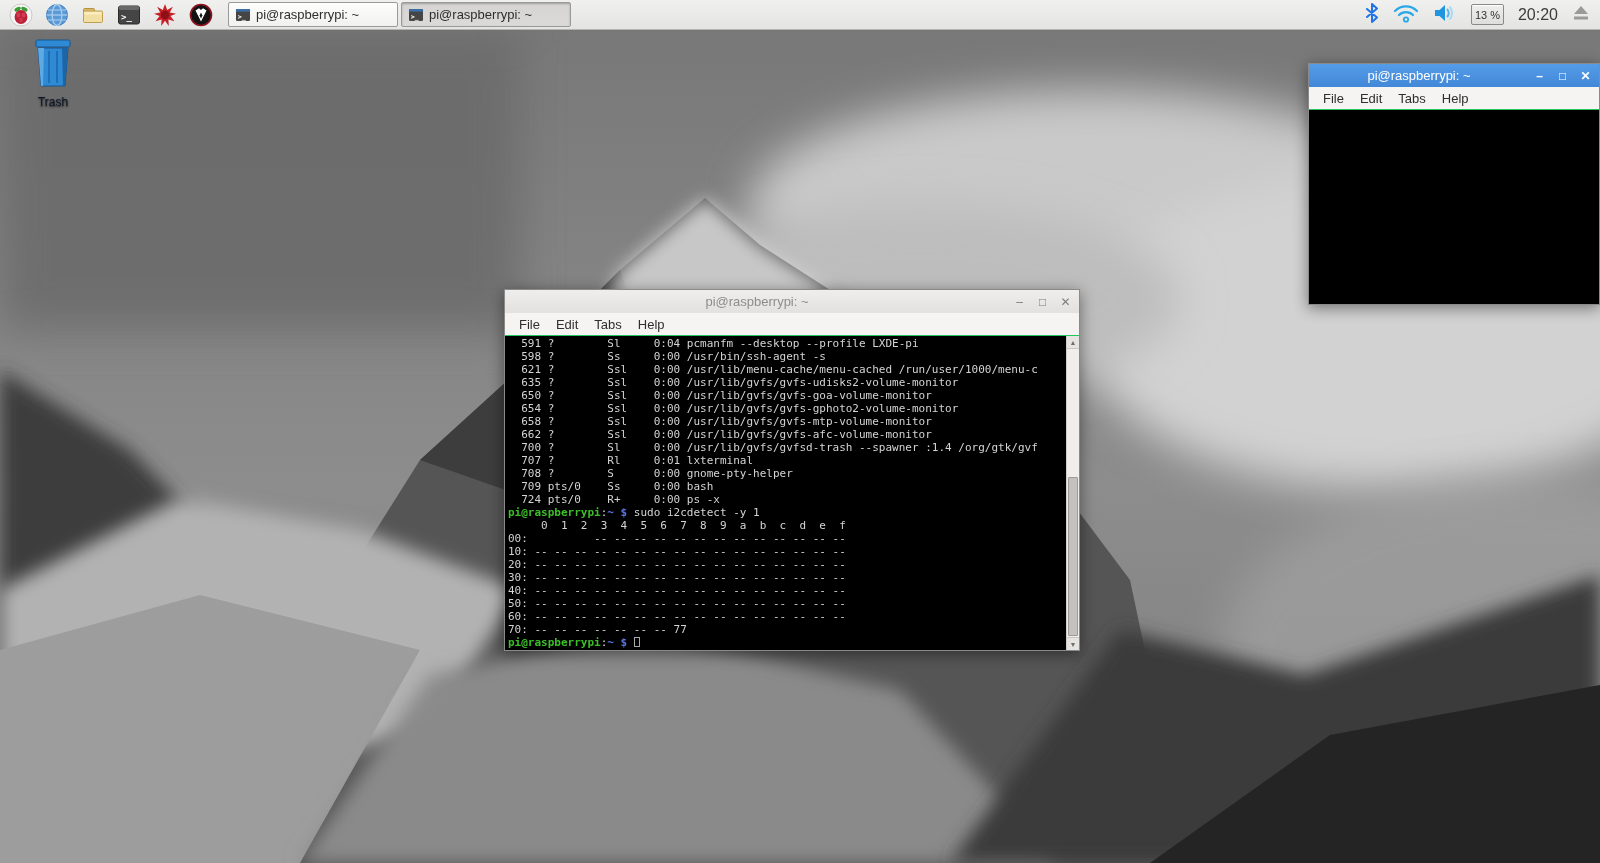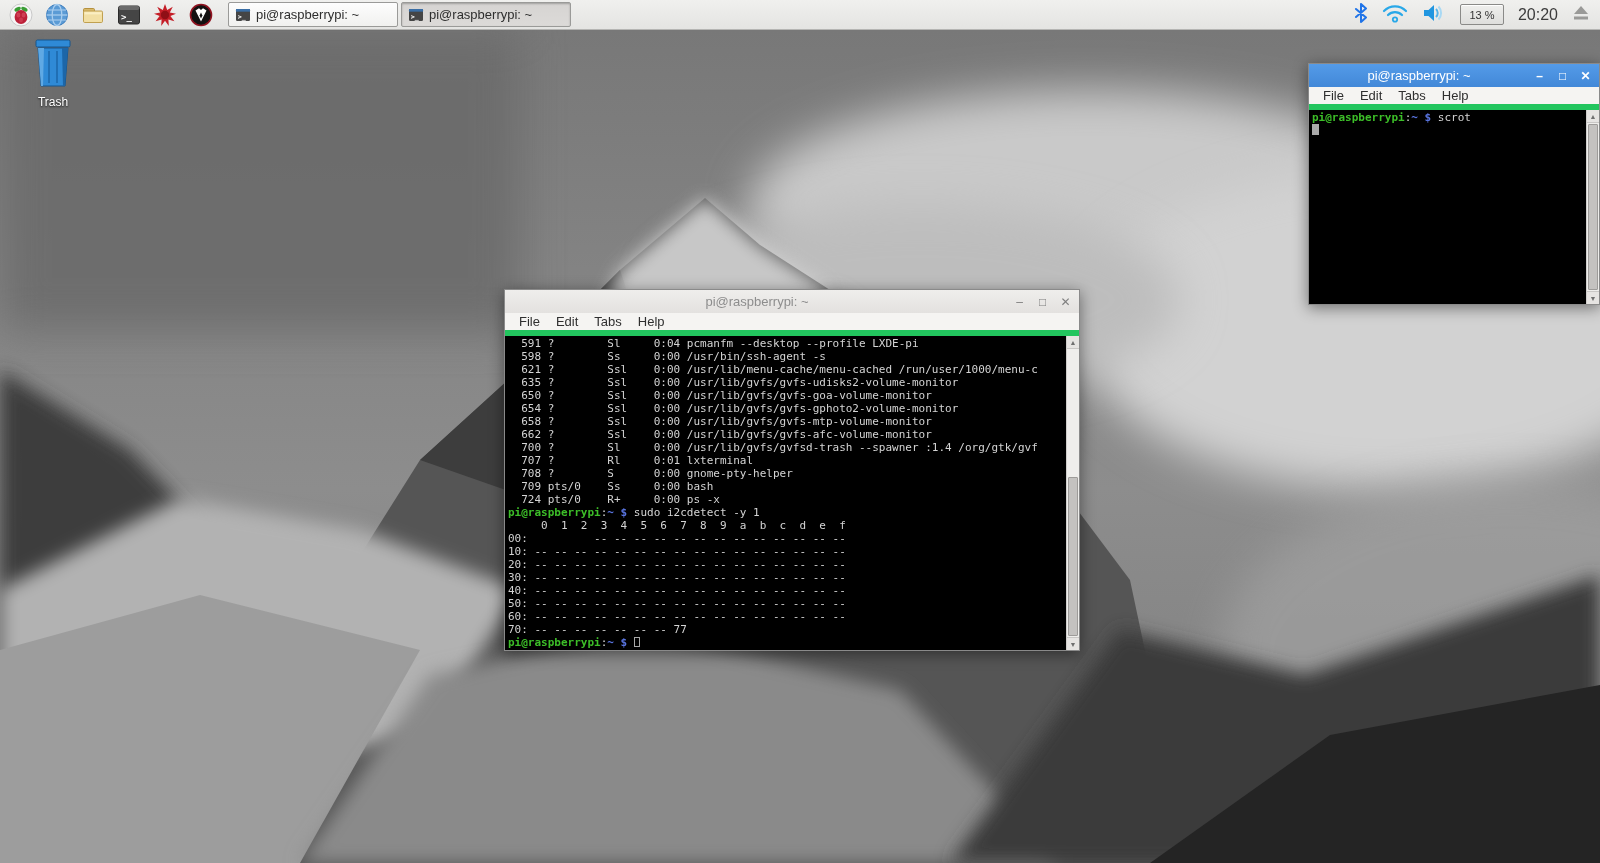--- a/index.html
+++ b/index.html
@@ -7,42 +7,42 @@
   #screen { position:relative; width:1600px; height:863px; background:#808080; }
 
   
   #taskbar { position:absolute; top:0; left:0; right:0; height:30px; background:linear-gradient(#f0f0ee,#e4e4e2); border-bottom:1px solid #b5b5b3; display:flex; align-items:center; z-index:50; }
   .tb-left { display:flex; align-items:center; gap:10px; padding-left:8px; }
   .tb-app { width:26px; height:26px; display:flex; align-items:center; justify-content:center; cursor:default; }
   .tb-windows { display:flex; gap:3px; margin-left:14px; }
   .tb-winbtn { width:170px; height:25px; display:flex; align-items:center; gap:5px; padding:0 6px; border:1px solid #9a9a98; border-radius:2px; background:linear-gradient(#fdfdfd,#f1f1ef); font-size:13px; color:#2e2e2e; overflow:hidden; white-space:nowrap; }
   .tb-winbtn.active { background:linear-gradient(#d6d4d2,#dcdad8); box-shadow:inset 0 1px 2px rgba(0,0,0,.25); }
   .tb-right { margin-left:auto; display:flex; align-items:center; gap:14px; padding-right:10px; }
-  .battery-box { width:44px; height:21px; border:1px solid #8a8a88; border-radius:2px; background:linear-gradient(#efefed,#dededc); box-shadow:0 1px 0 #fff inset; font-size:11px; color:#333; display:flex; align-items:center; justify-content:center; }
+  .battery-box { width:33px; height:21px; border:1px solid #8a8a88; border-radius:2px; background:linear-gradient(#efefed,#dededc); box-shadow:0 1px 0 #fff inset; font-size:11px; color:#333; display:flex; align-items:center; justify-content:center; }
   .clock { font-size:16px; color:#3c3c3c; }
 
   
   #desktop { position:absolute; top:30px; left:0; right:0; bottom:0; overflow:hidden; }
   #wallpaper { position:absolute; inset:0; width:100%; height:100%; }
   .desk-icon { position:absolute; left:14px; top:8px; width:78px; text-align:center; cursor:default; }
-  .desk-icon .label { margin-top:3px; font-size:12px; color:#ffffff; text-shadow:0 1px 2px rgba(0,0,0,.85); }
+  .desk-icon .label { margin-top:3px; font-size:12px; color:#0f172a; text-shadow:0 1px 2px rgba(0,0,0,.85); }
 
   
   .window { position:absolute; border:1px solid #8a8a8a; box-shadow:0 3px 14px rgba(0,0,0,.45); background:#000; display:flex; flex-direction:column; }
   .titlebar { height:23px; flex:0 0 23px; position:relative; display:flex; align-items:center; user-select:none; }
   .titlebar.inactive { background:linear-gradient(#efeeec,#e3e1df); }
   .titlebar.active { background:linear-gradient(#549be8,#4288d8); }
   .titlebar .title { position:absolute; left:0; right:70px; text-align:center; font-size:13px; }
   .titlebar.inactive .title { color:#8d8d8d; }
   .titlebar.active .title { color:#ffffff; }
   .win-controls { position:absolute; right:4px; top:0; height:23px; display:flex; align-items:center; gap:4px; }
   .win-btn { width:19px; height:19px; display:flex; align-items:center; justify-content:center; font-size:12px; line-height:1; }
   .titlebar.inactive .win-btn { color:#7e7e7e; }
   .titlebar.active .win-btn { color:#ffffff; font-weight:bold; }
-  .menubar { height:23px; flex:0 0 23px; background:#f5f4f2; border-bottom:6px solid #22c55e; display:flex; align-items:center; padding-left:6px; }
+  .menubar { height:23px; flex:0 0 23px; background:#f5f4f2; border-bottom:1px solid #22c55e; display:flex; align-items:center; padding-left:6px; }
   .menu-item { font-size:13px; color:#2f2f2f; padding:2px 8px; }
 
   
   .term { position:relative; flex:1; background:#000; overflow:hidden; }
   .term-text { position:absolute; inset:0; right:13px; padding:1px 3px; font-family:"DejaVu Sans Mono", monospace; font-size:11px; line-height:13px; color:#d4d4d4; white-space:pre; overflow:hidden; }
   .tline { height:13px; }
   .tg { color:#3cbe28; font-weight:bold; }
   .tb { color:#5873de; font-weight:bold; }
   .tw { color:#d4d4d4; }
   .cursor-block { display:inline-block; width:7px; height:11px; background:#aaaaaa; vertical-align:-1px; }
@@ -245,24 +245,16 @@
           <span class="win-btn">□</span>
           <span class="win-btn">✕</span>
         </span>
       </div>
       <div class="menubar">
         <span class="menu-item">File</span>
         <span class="menu-item">Edit</span>
         <span class="menu-item">Tabs</span>
         <span class="menu-item">Help</span>
       </div>
-      <div class="term">
-        <div class="term-text" id="small-term"><div class="tline"><span class="tg">pi@raspberrypi</span><span class="tw">:</span><span class="tb">~ $</span><span class="tw"> scrot</span></div><div class="tline"><span class="cursor-block"></span></div></div>
-        <div class="vscroll">
-          <span class="sb-arrow sb-up">▲</span>
-          <div class="sb-thumb" style="top:14px; bottom:14px;"></div>
-          <span class="sb-arrow sb-down">▼</span>
-        </div>
-      </div>
     </div>
 
   </div>
 </div>
 
 </body></html>

